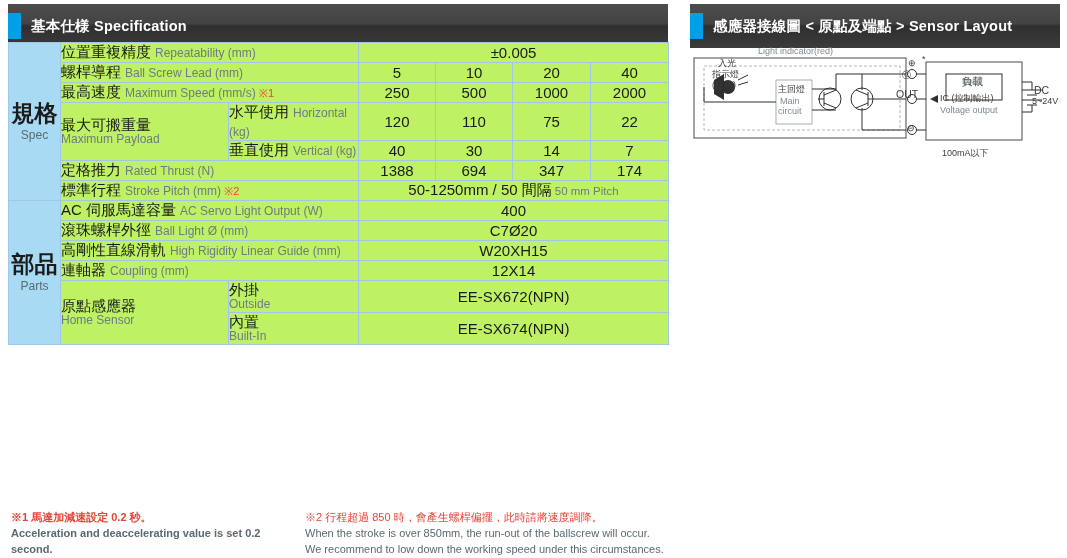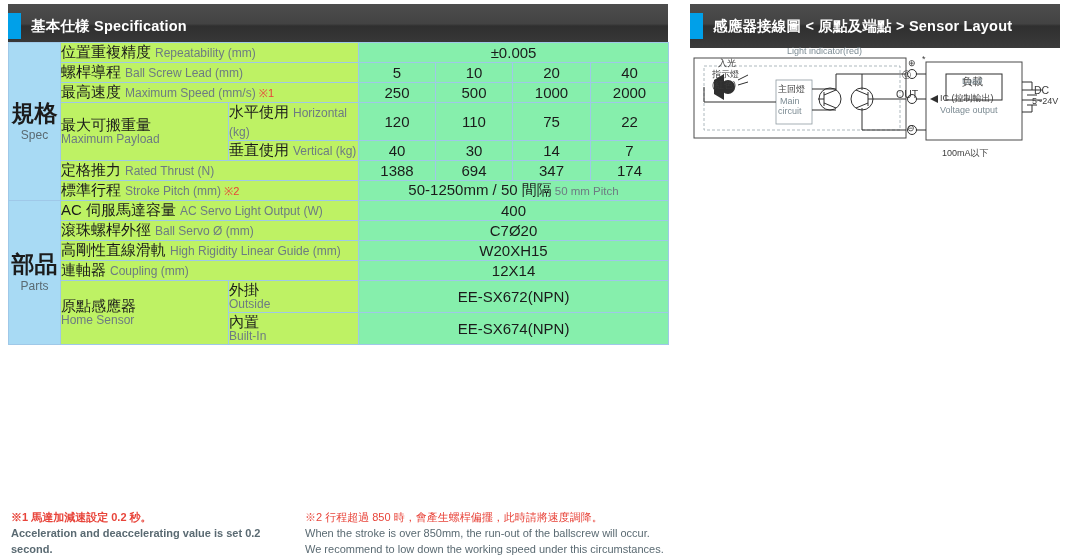--- a/index.html
+++ b/index.html
@@ -88,21 +88,21 @@
     margin-left: 4px;
   }
   .labelcell .note {
     font-size: 11px;
     color: #e8443a;
     margin-left: 3px;
   }
   .labelcell.stack .cn { display: block; line-height: 1.15; }
   .labelcell.stack .en { display: block; margin-left: 0; line-height: 1.15; }
   .valcell {
-    background: #86efac;
+    background: #bef264;
     text-align: center;
     font-size: 15px;
     color: #1b1b1b;
     padding: 6px 2px;
   }
   .valcell .sm {
     font-size: 11.5px;
     color: #6d7b82;
     margin-left: 3px;
   }
@@ -242,21 +242,21 @@
         <span class="en">Parts</span>
       </td>
       <td class="labelcell" colspan="2">
         <span class="cn">AC 伺服馬達容量</span><span class="en">AC Servo Light Output (W)</span>
       </td>
       <td class="valcell" colspan="4">400</td>
     </tr>
 
     <tr>
       <td class="labelcell" colspan="2">
-        <span class="cn">滾珠螺桿外徑</span><span class="en">Ball Servo Ø (mm)</span>
+        <span class="cn">滾珠螺桿外徑</span><span class="en">Ball Light Ø (mm)</span>
       </td>
       <td class="valcell" colspan="4">C7Ø20</td>
     </tr>
 
     <tr>
       <td class="labelcell" colspan="2">
         <span class="cn">高剛性直線滑軌</span><span class="en">High Rigidity Linear Guide (mm)</span>
       </td>
       <td class="valcell" colspan="4">W20XH15</td>
     </tr>
@@ -360,21 +360,21 @@
       <line x1="337" y1="51" x2="347" y2="51"></line>
       <line x1="332" y1="56" x2="352" y2="56"></line>
       <line x1="337" y1="61" x2="347" y2="61"></line>
       <line x1="342" y1="38" x2="342" y2="46"></line>
       <line x1="342" y1="61" x2="342" y2="68"></line>
       <line x1="332" y1="38" x2="342" y2="38"></line>
       <line x1="332" y1="68" x2="342" y2="68"></line>
     </g>
   </svg>
 
-  <div class="dlabel gray" style="left:97px; top:2px;">Light indicator(red)</div>
+  <div class="dlabel gray" style="left:68px; top:2px;">Light indicator(red)</div>
   <div class="dlabel" style="left:28px; top:14px;">入光</div>
   <div class="dlabel" style="left:22px; top:25px;">指示燈</div>
   <div class="dlabel" style="left:22px; top:36px;">(紅色)</div>
 
   <div class="dlabel" style="left:88px; top:40px;">主回燈</div>
   <div class="dlabel gray" style="left:90px; top:52px;">Main</div>
   <div class="dlabel gray" style="left:88px; top:62px;">circuit</div>
 
   <div class="dlabel big" style="left:206px; top:44px;">OUT</div>
   <div class="dlabel" style="left:218px; top:14px;">⊕</div>

